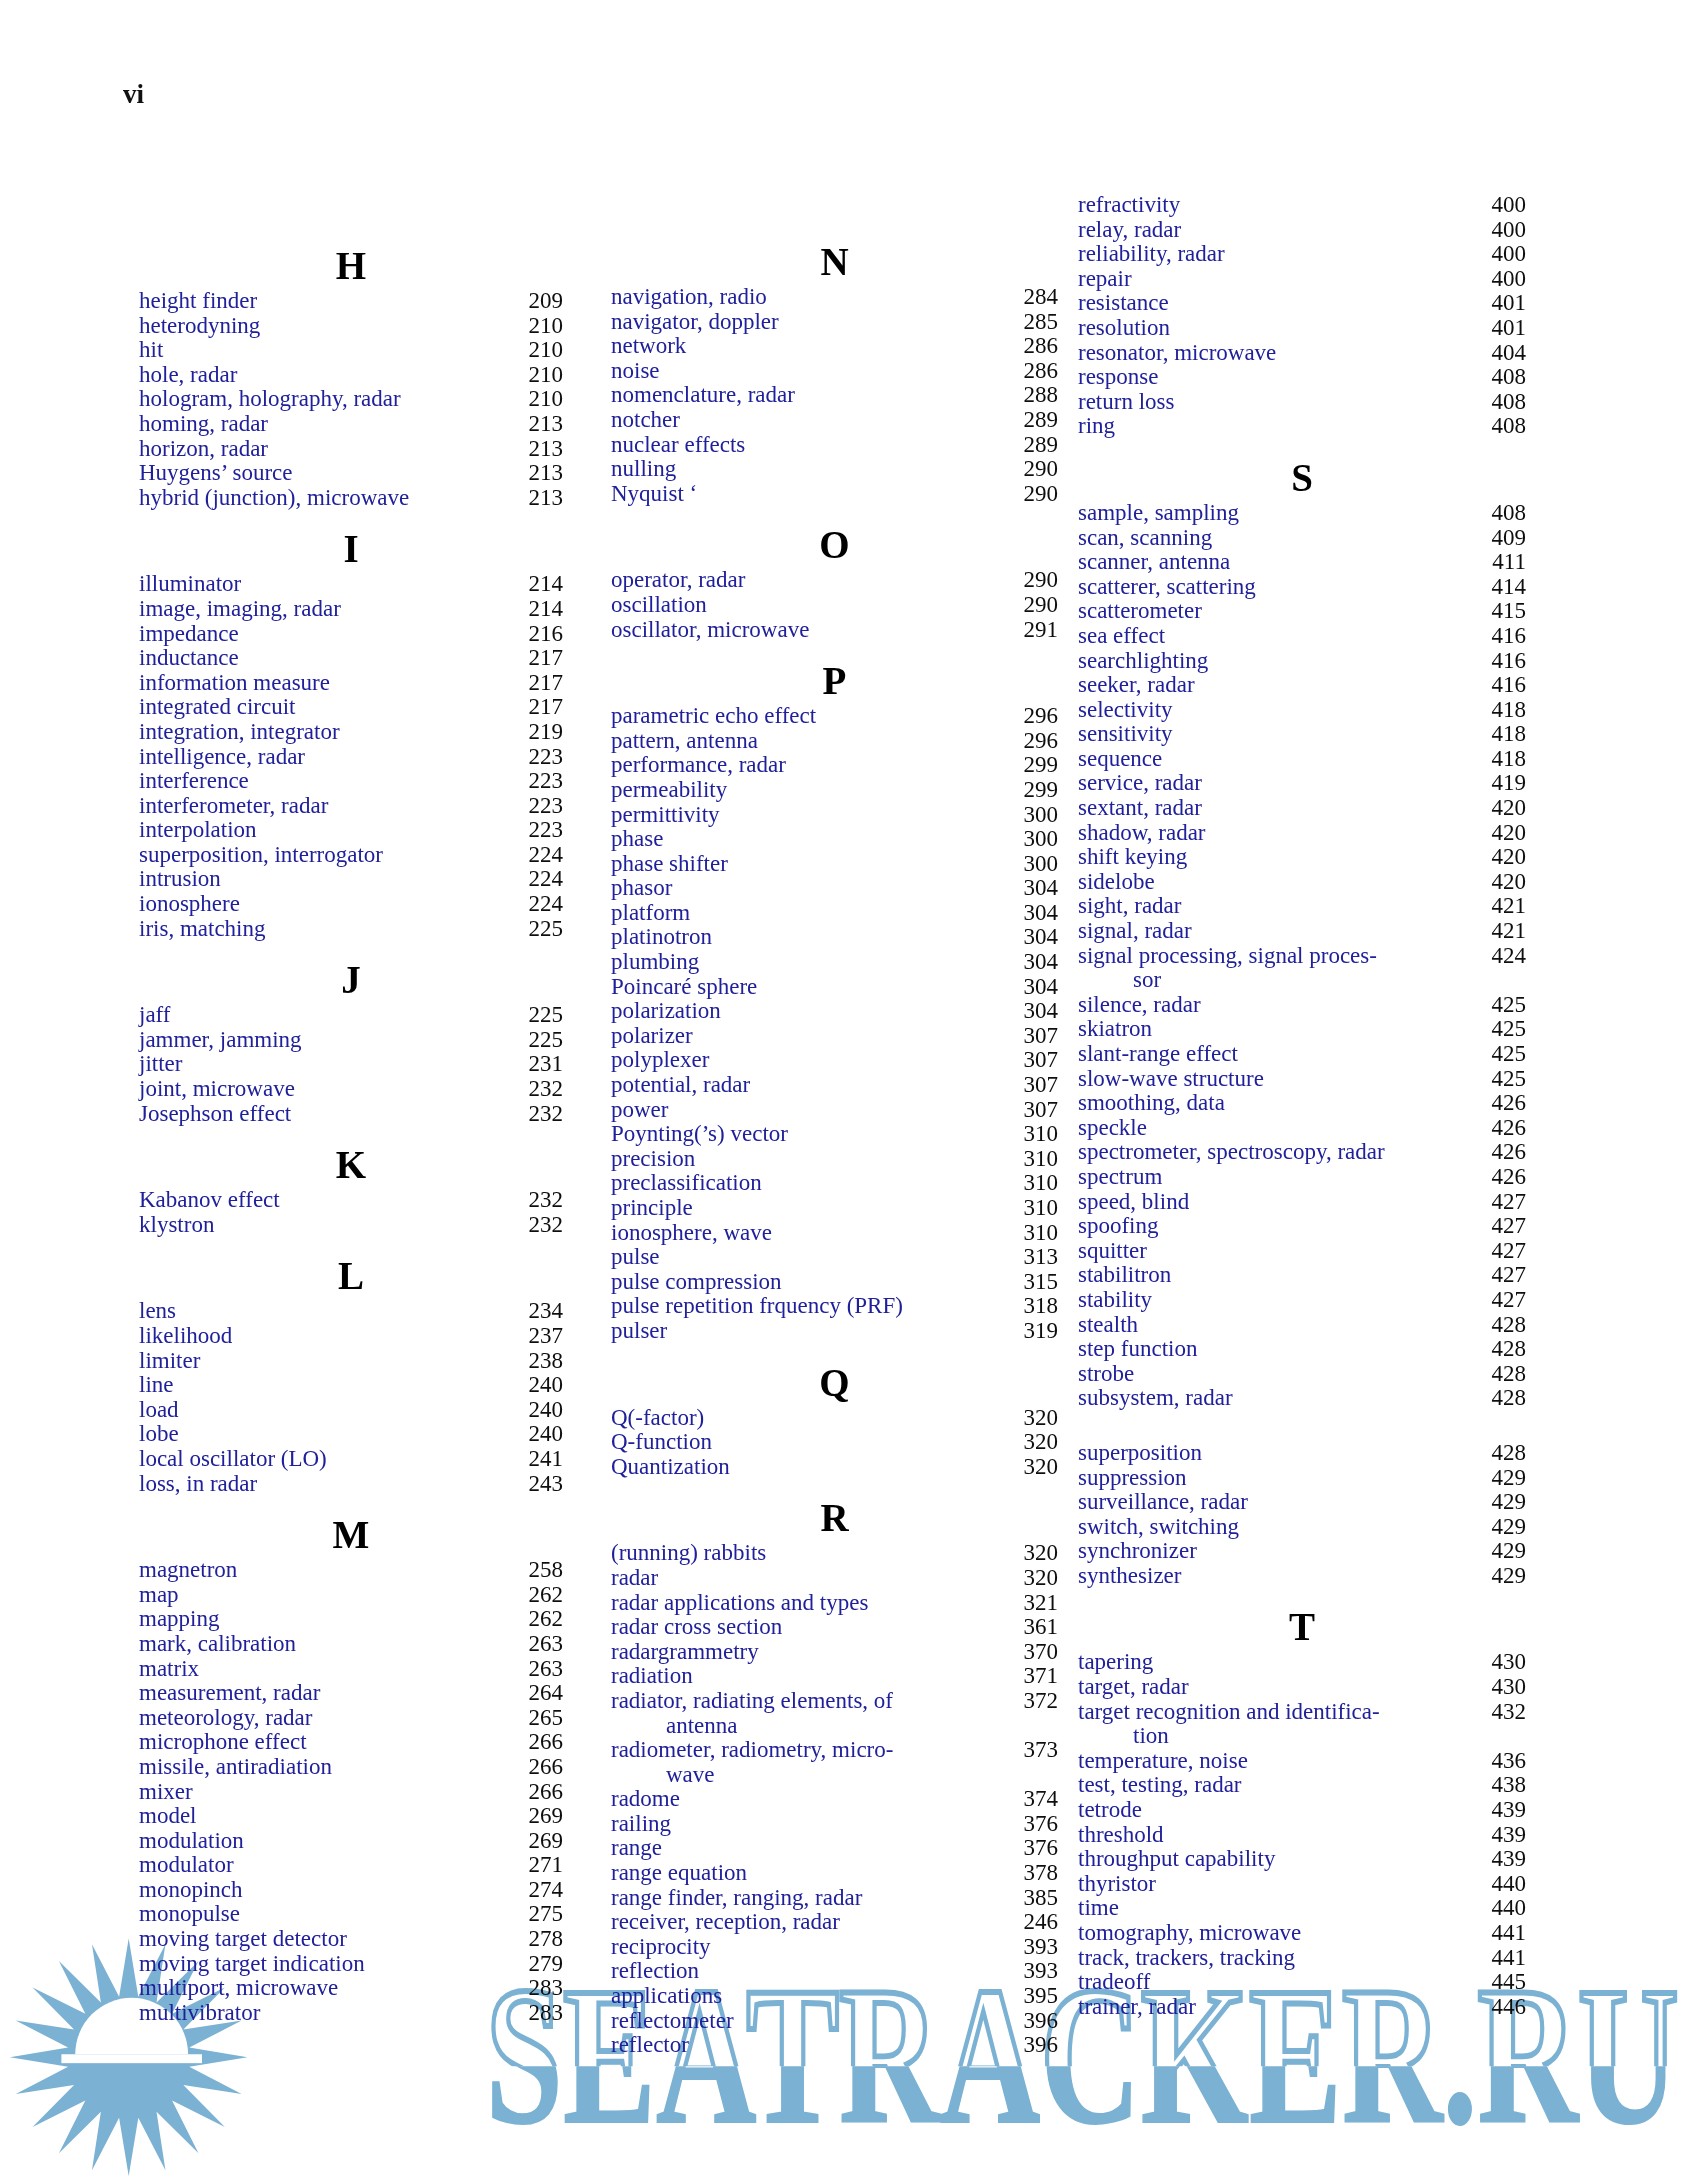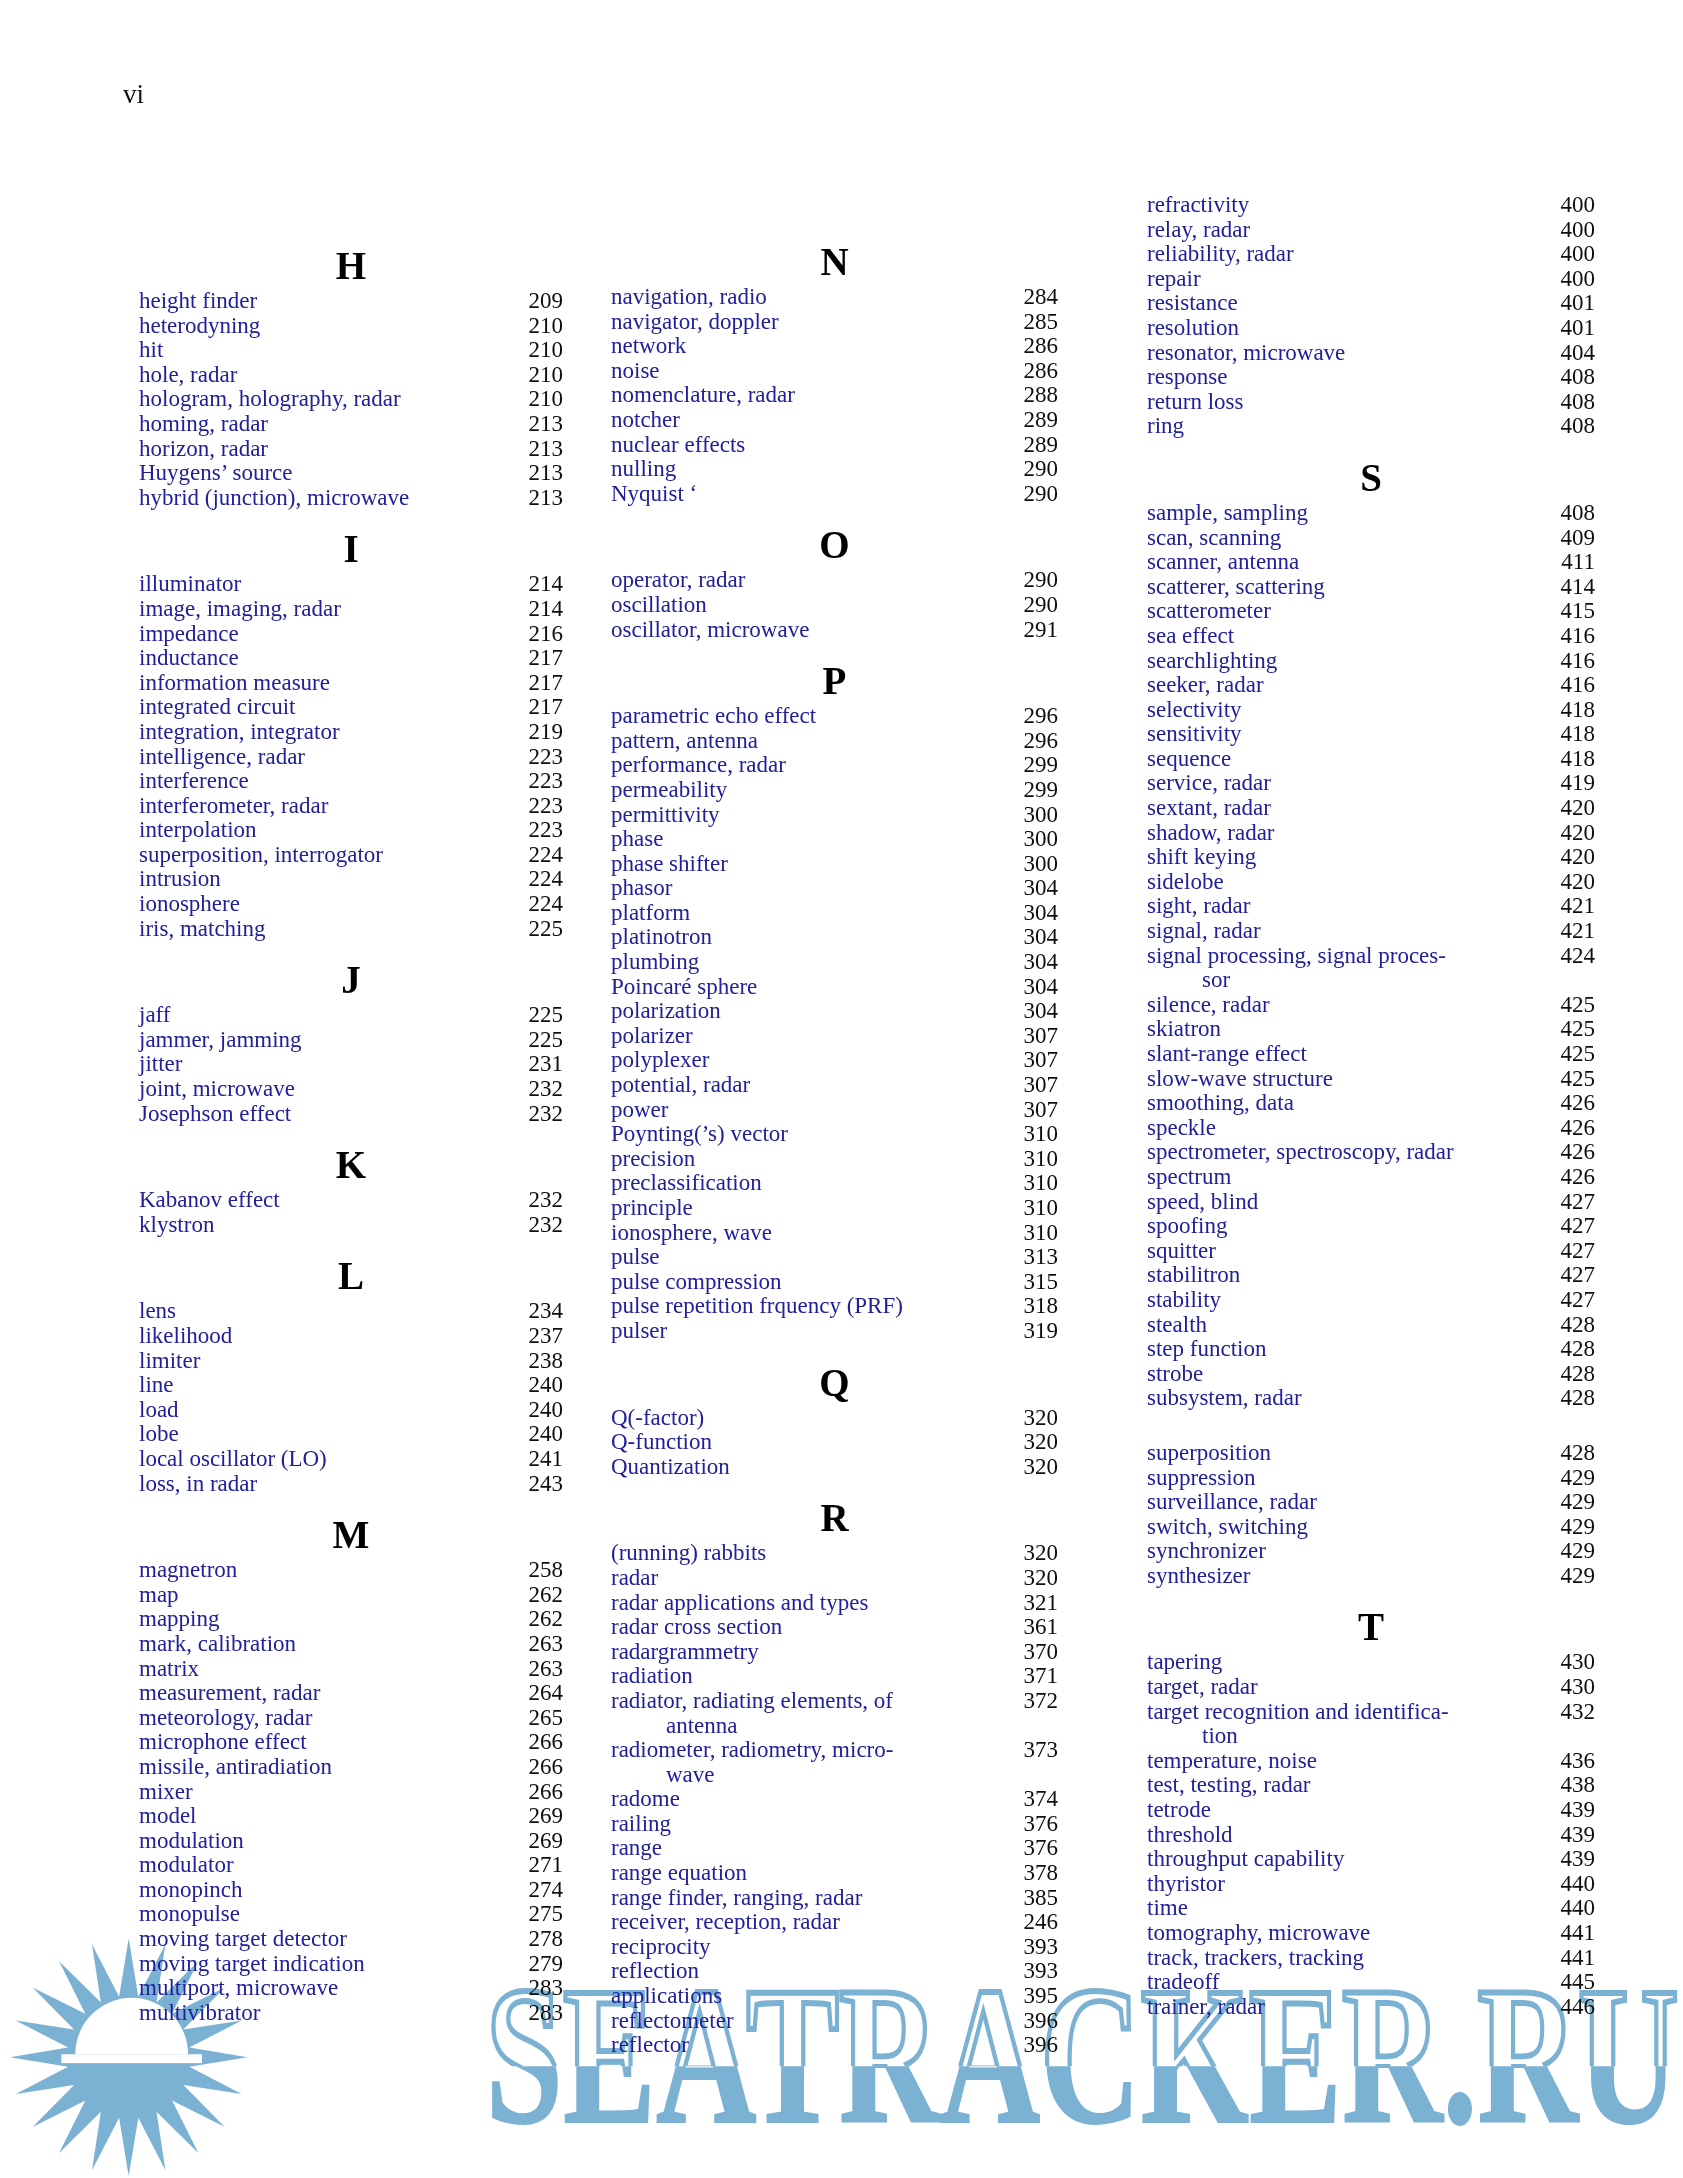--- a/index.html
+++ b/index.html
@@ -1,26 +1,26 @@
 <!DOCTYPE html>
 <html><head>
 <meta charset="utf-8">
 <style>
   html,body{margin:0;padding:0;}
   body{
     width:1683px;height:2178px;position:relative;background:#ffffff;
     font-family:"Liberation Serif", serif;overflow:hidden;
   }
   .page-label{
-    position:absolute;left:123px;top:79px;font-weight:normal;font-size:27px;color:#111;z-index:2;
+    position:absolute;left:123px;top:79px;font-weight:bold;font-size:27px;color:#111;z-index:2;
   }
   .col{position:absolute;z-index:1;}
   .c1{left:139px;top:227px;width:424px;}
   .c2{left:611px;top:223px;width:447px;}
-  .c3{left:1147px;top:193px;width:448px;}
+  .c3{left:1078px;top:193px;width:448px;}
   .hdr{
     text-align:center;font-size:39px;font-weight:bold;line-height:42px;
     margin:18px 0 2px 0;color:#000;
   }
   .row{display:flex;align-items:baseline;line-height:24.6px;font-size:23px;}
   .term{color:#20209b;}
   .pg{margin-left:auto;color:#0e0e0e;padding-left:8px;}
   .cont .term{padding-left:55px;}
   .spacer{height:30px;}
   .wm{position:absolute;left:0;top:0;z-index:0;}

